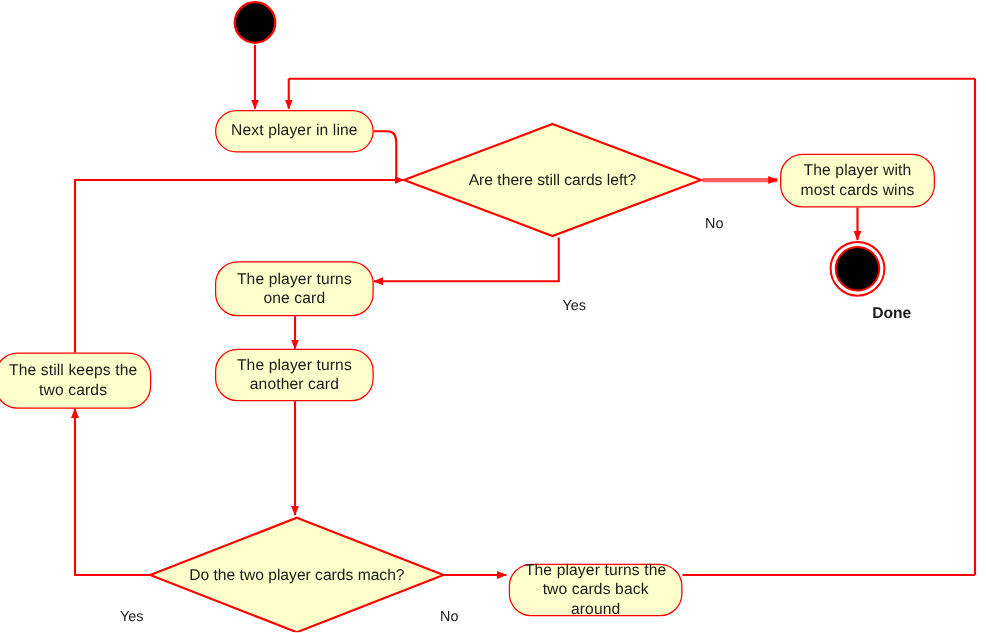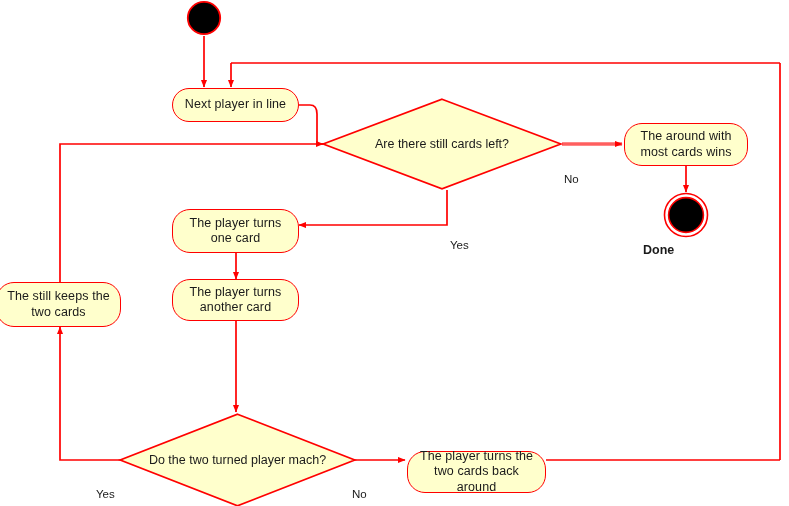--- a/index.html
+++ b/index.html
@@ -75,21 +75,21 @@
   }
   .terminal {
     position: absolute;
   }
   .end-caption {
     position: absolute;
     font-size: 12.5px;
     font-weight: bold;
     color: #1a1a1a;
     white-space: nowrap;
-    text-align: left;
+    text-align: right;
   }
 </style>
 </head>
 <body>
 
 <div id="canvas">
 
   <svg id="edges" viewBox="0 0 789 506" width="789" height="506" xmlns="http://www.w3.org/2000/svg">
     <defs>
       <marker id="arrow" markerWidth="9" markerHeight="9" refX="7.4" refY="3.2" orient="auto" markerUnits="userSpaceOnUse">
@@ -137,21 +137,21 @@
   </div>
 
   <div class="decision-wrap" style="left:322px; top:98px; width:240px; height:92px;">
     <svg width="240" height="92" viewBox="0 0 240 92" xmlns="http://www.w3.org/2000/svg">
       <polygon points="120,1.2 238.8,46 120,90.8 1.2,46" fill="#ffffcc" stroke="#ff0000" stroke-width="1.7"></polygon>
     </svg>
     <div class="decision-label">Are there still cards left?</div>
   </div>
 
   <div class="node activity" style="left:624px; top:123px; width:124px; height:43px;">
-    <span>The around with most cards wins</span>
+    <span>The player with most cards wins</span>
   </div>
 
   <div class="terminal" style="left:663px; top:192px; width:46px; height:46px;">
     <svg width="46" height="46" viewBox="0 0 46 46" xmlns="http://www.w3.org/2000/svg">
       <circle cx="23" cy="23" r="21.5" fill="#ffffff" stroke="#ff0000" stroke-width="1.6"></circle>
       <circle cx="23" cy="23" r="17.4" fill="#000000" stroke="#ff0000" stroke-width="1.6"></circle>
     </svg>
   </div>
   <div class="end-caption" style="left:643px; top:243px; width:86px;">Done</div>
 
@@ -164,21 +164,21 @@
   </div>
 
   <div class="node activity" style="left:-4px; top:282px; width:125px; height:45px;">
     <span>The still keeps the two cards</span>
   </div>
 
   <div class="decision-wrap" style="left:119px; top:413px; width:237px; height:95px;">
     <svg width="237" height="95" viewBox="0 0 237 95" xmlns="http://www.w3.org/2000/svg">
       <polygon points="118.5,1.2 235.8,47 118.5,92.8 1.2,47" fill="#ffffcc" stroke="#ff0000" stroke-width="1.7"></polygon>
     </svg>
-    <div class="decision-label" style="height:94px;">Do the two turned player mach?</div>
+    <div class="decision-label" style="height:94px;">Do the two player cards mach?</div>
   </div>
 
   <div class="node activity" style="left:407px; top:439px; width:139px; height:42px;margin-top:12px;">
     <span>The player turns the two cards back around</span>
   </div>
 
   <div class="edge-label" style="left:564px; top:125px;">No</div>
   <div class="edge-label" style="left:450px; top:191px;">Yes</div>
   <div class="edge-label" style="left:96px; top:440px;">Yes</div>
   <div class="edge-label" style="left:352px; top:440px;">No</div>

